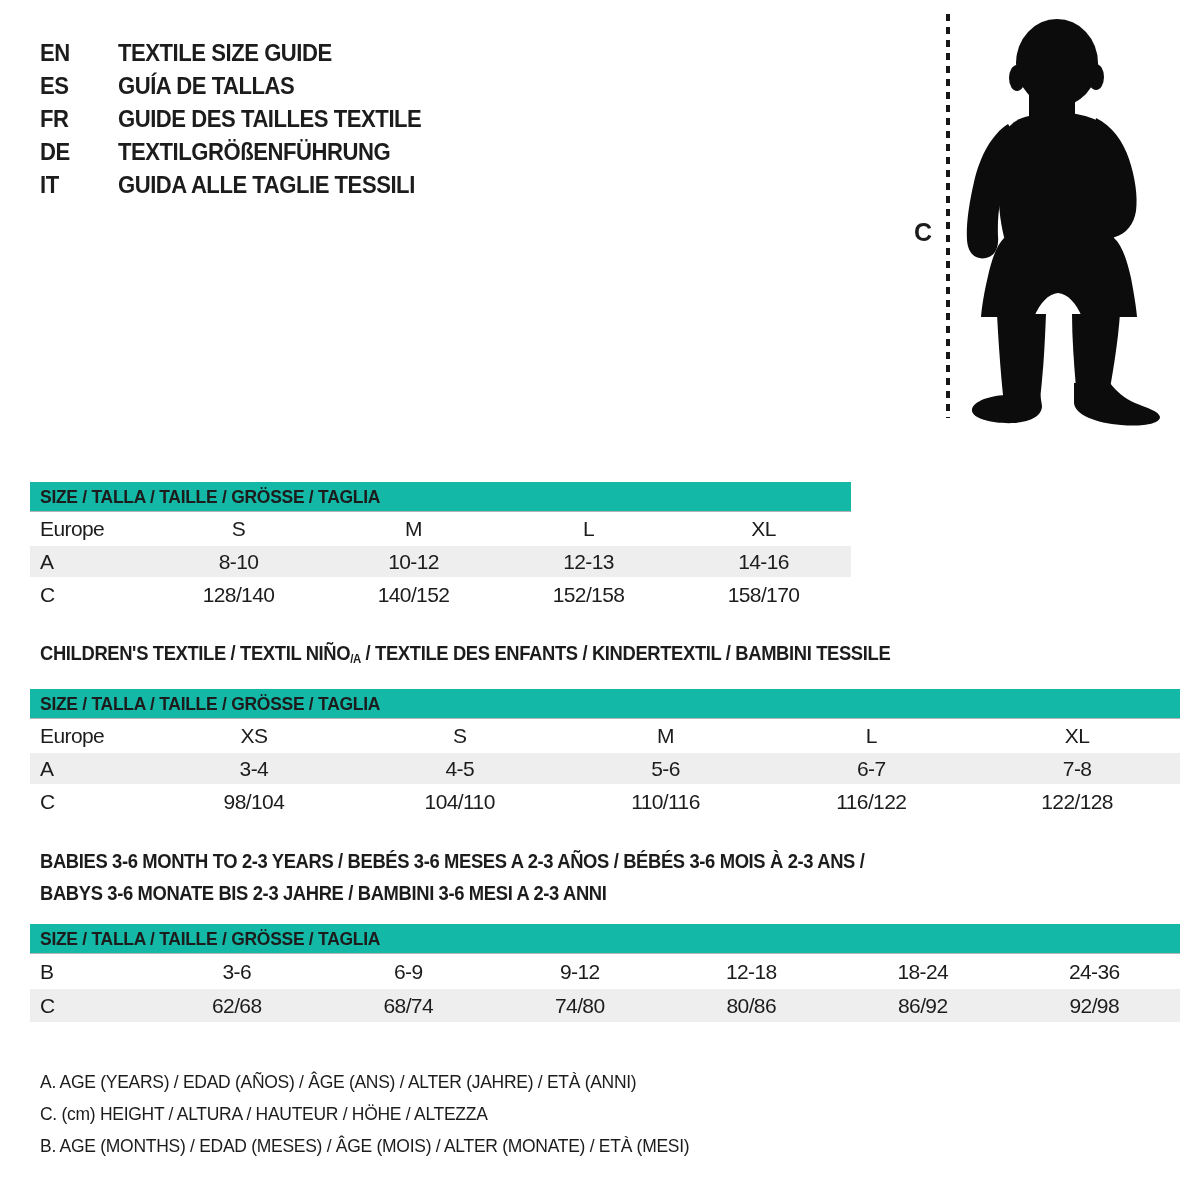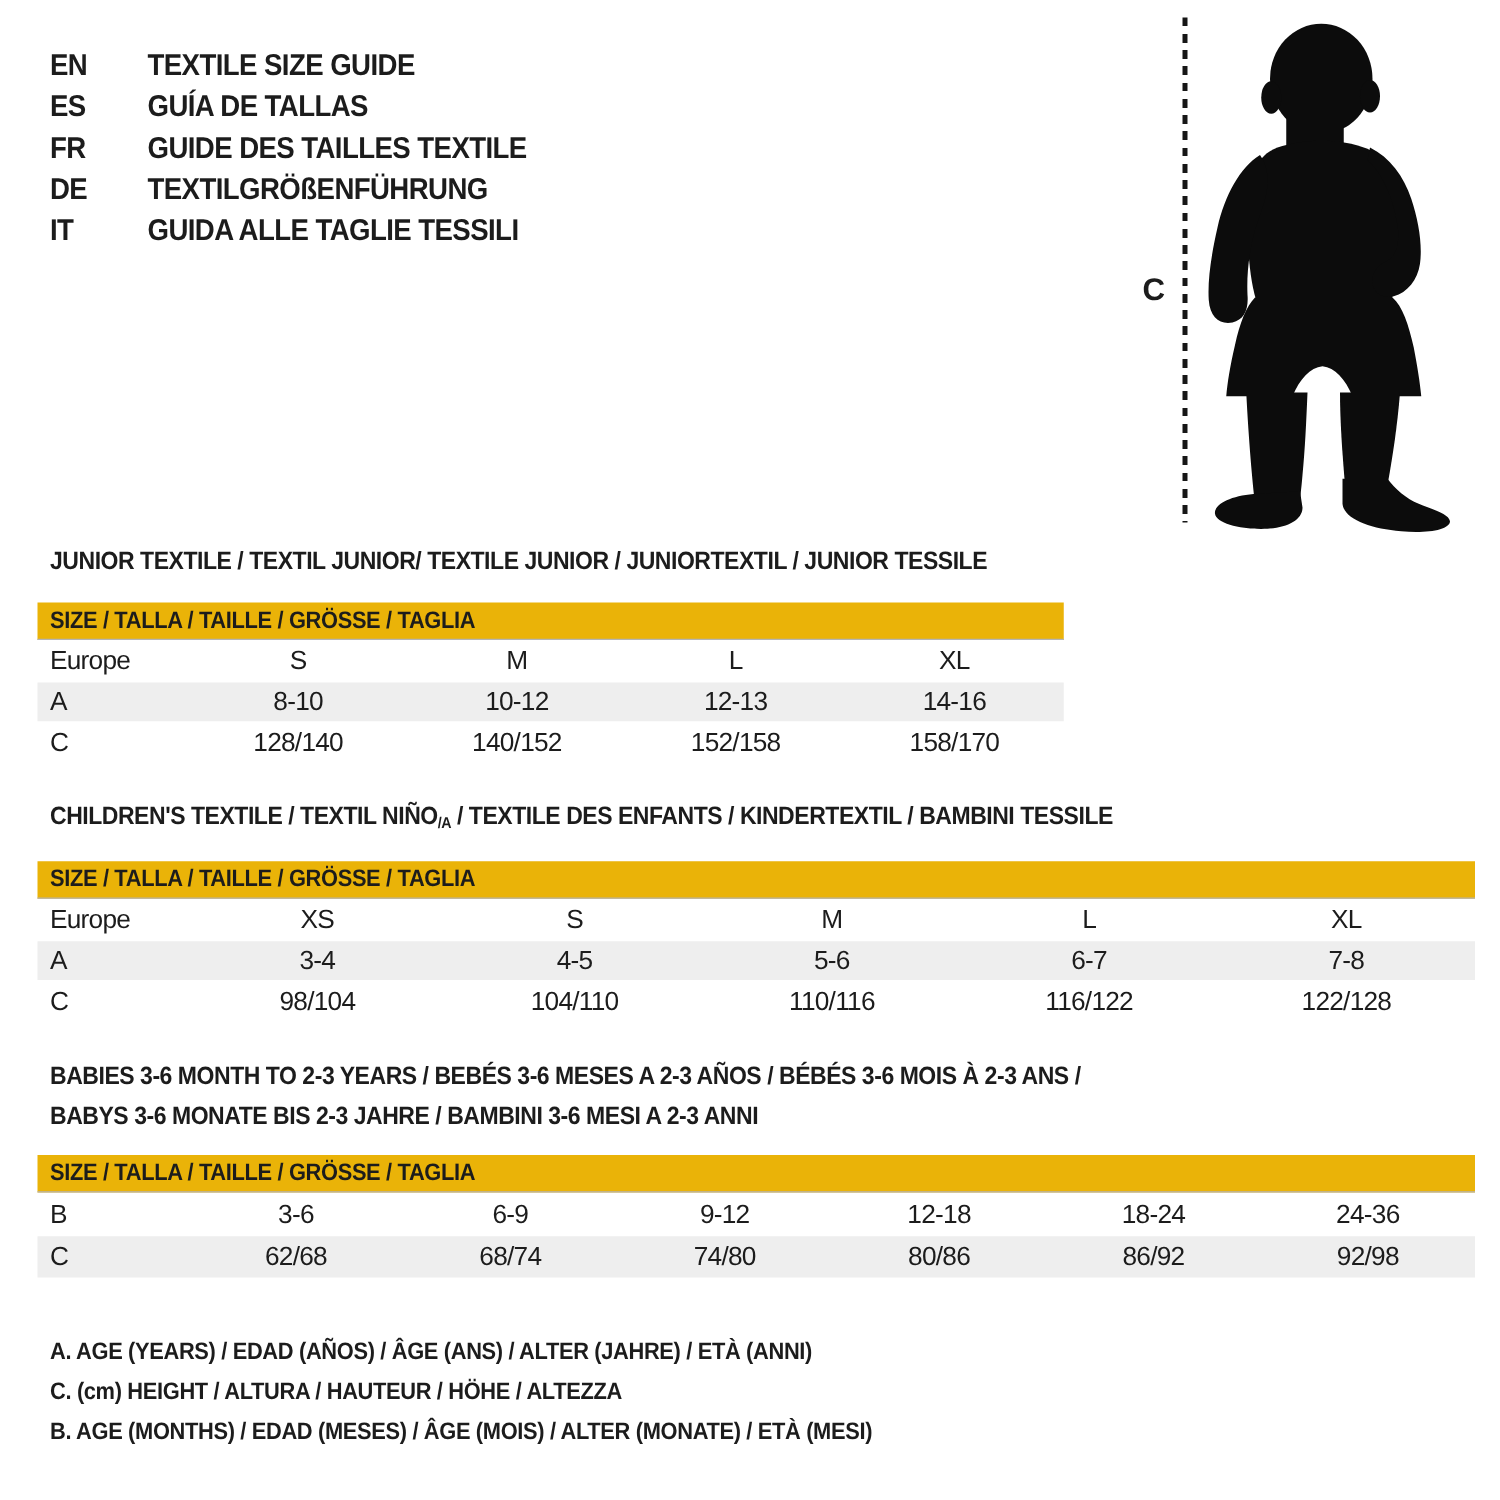--- a/index.html
+++ b/index.html
@@ -15,33 +15,33 @@
   
   .dash{position:absolute;left:946px;top:14px;width:4px;height:404px;
         background:repeating-linear-gradient(#161616 0 7px,transparent 7px 13px);}
   .clabel{position:absolute;left:914px;top:218px;font-weight:700;font-size:25px;}
   .baby{position:absolute;left:962px;top:8px;}
   
   .title{position:absolute;font-weight:700;font-size:20px;letter-spacing:-0.4px;line-height:24px;}
   .sub{font-size:0.62em;vertical-align:-0.28em;}
   
   .tbl{position:absolute;}
-  .thead{height:30px;background:#eab308;display:flex;align-items:center;padding-left:10px;box-sizing:border-box;
+  .thead{height:30px;background:#14b8a6;display:flex;align-items:center;padding-left:10px;box-sizing:border-box;
          font-weight:700;font-size:19px;letter-spacing:-0.3px;border-bottom:1px solid #b4b4b4;}
   .trow{display:grid;align-items:center;}
   .cols4{grid-template-columns:121px repeat(4,1fr);}
   .cols5{grid-template-columns:121px repeat(5,1fr);}
   .cols6{grid-template-columns:121px repeat(6,1fr);}
   .h34{height:34px}.h31{height:31px}.h35{height:35px}.h33{height:33px}
   .gray{background:#eeeeee;}
   .tc{display:flex;align-items:center;justify-content:center;font-weight:400;font-size:21px;letter-spacing:-0.6px;}
   .tc.lab{justify-content:flex-start;padding-left:10px;}
   
   .legend{position:absolute;left:40px;top:1066px;}
-  .leg-line{height:32px;display:flex;align-items:center;font-weight:700;font-size:19px;letter-spacing:-0.3px;text-align:right;}
+  .leg-line{height:32px;display:flex;align-items:center;font-weight:400;font-size:19px;letter-spacing:-0.3px;text-align:right;}
 </style>
 </head>
 <body>
 
 <div id="canvas">
 
   <div class="lang">
     <div class="lrow">
       <span class="lcode"><span class="cond">EN</span></span>
       <span class="ltitle"><span class="cond">TEXTILE SIZE GUIDE</span></span>
@@ -76,23 +76,20 @@
       <path d="M46,116 C30,126 18,148 12,174 C7,196 4,216 5,232 C6,246 14,252 24,250 C33,248 37,240 36,228 C35,206 39,182 46,164 C52,148 56,130 46,116 Z"></path>
       <path d="M134,110 C150,118 161,133 167,151 C173,169 176,188 174,203 C172,216 164,226 153,229 C145,231 137,227 136,219 C135,211 139,205 147,201 C155,197 158,187 156,172 C152,150 145,132 132,120 Z"></path>
       <path d="M42,230 L152,230 C160,237 165,252 169,270 C172,286 174,298 175,309 L120,309 C114,295 106,286 96,285 C86,286 78,295 72,309 L19,309 C20,298 22,285 26,268 C30,250 35,237 42,230 Z"></path>
       <path d="M35,306 L84,306 C83,330 82,352 80,372 C79,384 78,390 78,395 L42,395 C40,378 37,345 35,306 Z"></path>
       <path d="M78,385 L80,398 C80,408 68,414 52,415 C32,416 11,411 10,403 C9,395 24,388 44,387 Z"></path>
       <path d="M110,306 L158,306 C156,332 152,358 148,380 L114,380 C112,356 110,330 110,306 Z"></path>
       <path d="M112,375 L148,375 C154,383 163,391 173,395 C185,400 197,403 198,409 C198,416 179,419 159,417 C134,415 113,407 112,395 Z"></path>
     </g>
   </svg>
 
-  <div class="title" style="left:40px;top:437px;">
-    <span class="cond">JUNIOR TEXTILE / TEXTIL JUNIOR/ TEXTILE JUNIOR / JUNIORTEXTIL / JUNIOR TESSILE</span>
-  </div>
   <div class="tbl" style="left:30px;top:482px;width:821px;">
     <div class="thead">
       <span class="cond">SIZE / TALLA / TAILLE / GRÖSSE / TAGLIA</span>
     </div>
     <div class="trow cols4 h34">
       <div class="tc lab">Europe</div>
       <div class="tc">S</div>
       <div class="tc">M</div>
       <div class="tc">L</div>
       <div class="tc">XL</div>

